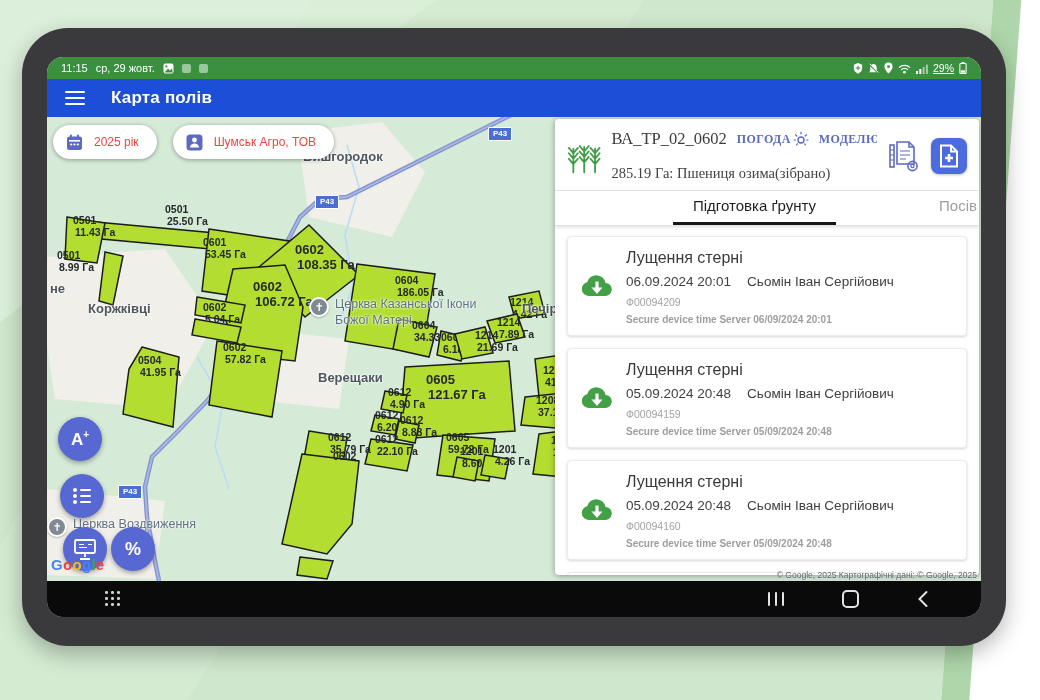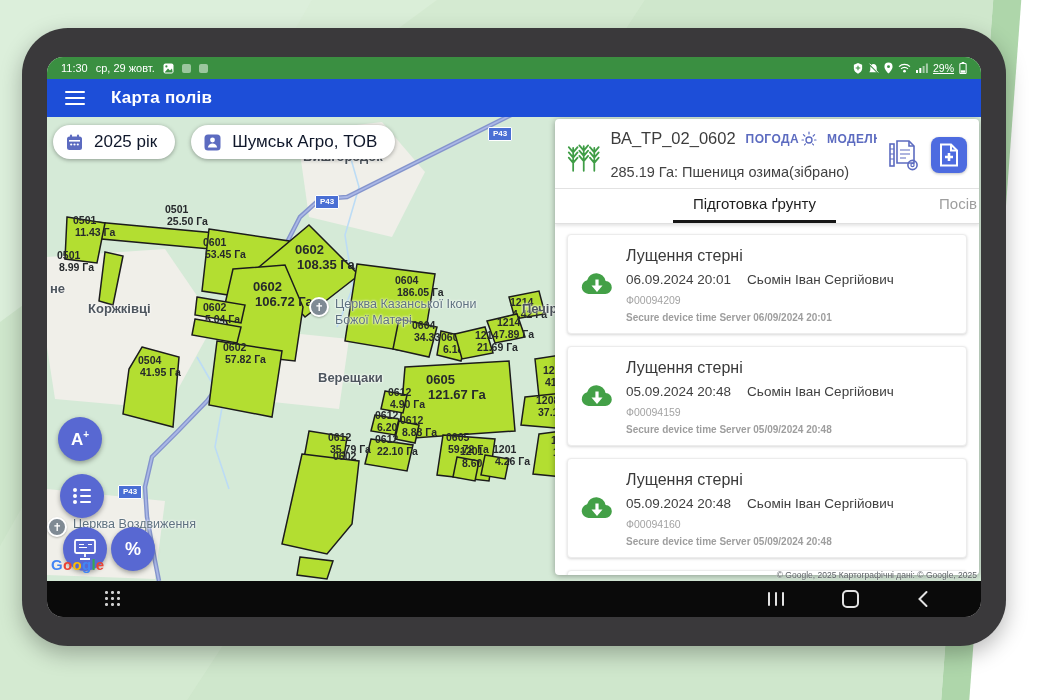--- a/index.html
+++ b/index.html
@@ -16,21 +16,21 @@
   
   .tablet{position:absolute;left:22px;top:28px;width:984px;height:618px;background:#3a393b;
           border-radius:46px;box-shadow:0 8px 22px rgba(0,0,0,.28);}
   .screen{position:absolute;left:25px;top:29px;width:934px;height:560px;border-radius:16px;
           overflow:hidden;background:#fff;display:flex;flex-direction:column;}
 
   
   .statusbar{height:22px;background:#3a8f41;color:#fff;display:flex;align-items:center;
              padding:0 14px;font-size:11px;flex:0 0 auto;}
   .sb-left{display:flex;align-items:center;gap:8px;}
-  .sb-right{margin-left:auto;display:flex;align-items:center;gap:5px;text-decoration:underline;}
+  .sb-right{margin-left:auto;display:flex;align-items:flex-end;gap:5px;text-decoration:underline;}
   .sb-dim{width:9px;height:9px;border-radius:2px;background:rgba(235,245,235,.55);}
   .sb-pct{font-size:10.5px;}
 
   
   .appbar{height:38px;background:#1d4ed8;color:#fff;display:flex;align-items:center;
           padding:0 18px;gap:26px;flex:0 0 auto;}
   .menu-icon{width:20px;display:flex;flex-direction:column;gap:3.5px;cursor:pointer;}
   .menu-icon i{height:2.4px;background:#fff;border-radius:1px;}
   .appbar-title{font-size:17px;font-weight:700;letter-spacing:.2px;}
 
@@ -44,39 +44,39 @@
             color:#fff;font-size:11px;line-height:16px;text-align:center;flex:0 0 auto;
             box-shadow:0 1px 2px rgba(0,0,0,.25);}
   .poi .lines{color:#5f7280;font-size:12.5px;font-weight:500;line-height:1.25;
               text-shadow:0 0 2px #fff,0 0 3px #fff;}
   .road-badge{position:absolute;background:#4a6fd4;color:#fff;font-size:8px;font-weight:700;
               padding:1px 4px;border-radius:1px;border:1px solid #fff;line-height:1.2;}
 
   .chips{position:absolute;left:6px;top:8px;display:flex;gap:16px;}
   .chip{height:34px;background:#fff;border-radius:17px;display:flex;align-items:center;
         gap:10px;padding:0 18px 0 12px;box-shadow:0 1px 4px rgba(0,0,0,.35);cursor:pointer;}
-  .chip span{font-size:17px;color:#0f172a;}
+  .chip span{font-size:12px;color:#ef4444;}
 
   .fab{position:absolute;width:44px;height:44px;border-radius:50%;background:#5868d2;
        box-shadow:0 2px 5px rgba(0,0,0,.35);display:flex;align-items:center;justify-content:center;
        color:#fff;cursor:pointer;}
   .fab .aplus{font-size:17px;font-weight:700;}
   .fab .aplus sup{font-size:10px;}
   .fab .pct{font-size:18px;font-weight:700;}
 
   .glogo{position:absolute;left:4px;bottom:8px;font-size:15px;font-weight:600;letter-spacing:.3px;}
   .attribution{position:absolute;right:4px;bottom:1px;font-size:8.5px;color:#5f6368;
                text-shadow:0 0 2px #fff;z-index:40;}
 
   
   .panel{position:absolute;top:2px;right:2px;width:424px;height:456px;background:#fff;
          border-radius:4px;box-shadow:0 1px 6px rgba(0,0,0,.35);z-index:30;
          display:flex;flex-direction:column;overflow:hidden;}
   .p-head{display:flex;align-items:center;padding:10px 12px 8px 12px;gap:10px;flex:0 0 auto;}
-  .p-head-mid{flex:1 1 auto;min-width:0;}
+  .p-head-mid{flex:1 1 auto;min-width:0;font-family:Liberation Serif, serif;}
   .p-row1{display:flex;align-items:center;gap:10px;}
   .p-title{font-size:16.5px;color:#3c3c3c;font-weight:500;white-space:nowrap;}
   .p-link{font-size:12px;font-weight:700;color:#5c6bc0;letter-spacing:.4px;cursor:pointer;
           white-space:nowrap;display:flex;align-items:center;gap:2px;}
   .p-link.clip{max-width:86px;overflow:hidden;}
   .p-sub{font-size:14.5px;color:#424242;margin-top:16px;white-space:nowrap;}
   .p-actions{display:flex;align-items:center;gap:10px;flex:0 0 auto;}
   .add-btn{width:36px;height:36px;border-radius:8px;background:#4d6be0;display:flex;
            align-items:center;justify-content:center;cursor:pointer;box-shadow:0 1px 3px rgba(0,0,0,.25);}
   .p-div{height:1px;background:#e3e3e3;}
@@ -115,21 +115,21 @@
 <div class="bg-layer bg-main"></div>
 <div class="bg-layer bg-tri1"></div>
 <div class="bg-layer bg-tri2"></div>
 <div class="bg-layer bg-strip"></div>
 
 <div class="tablet">
   <div class="screen">
 
     <div class="statusbar">
       <div class="sb-left">
-        <span>11:30</span>
+        <span>11:15</span>
         <span>ср, 29 жовт.</span>
         <svg width="11" height="11" viewBox="0 0 11 11">
           <rect x="0.5" y="0.5" width="10" height="10" rx="2" fill="#fff"></rect>
           <circle cx="3.4" cy="3.4" r="1.1" fill="#3a8f41"></circle>
           <path d="M1.5 9.5 L5 5.4 L7 7.4 L9 5.4 L9.7 9.5 Z" fill="#3a8f41"></path>
         </svg>
         <span class="sb-dim"></span>
         <span class="sb-dim"></span>
       </div>
       <div class="sb-right">

